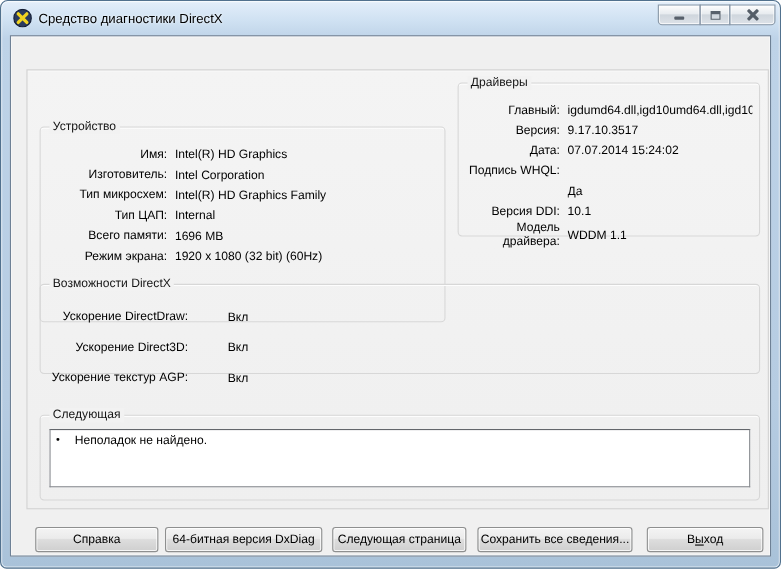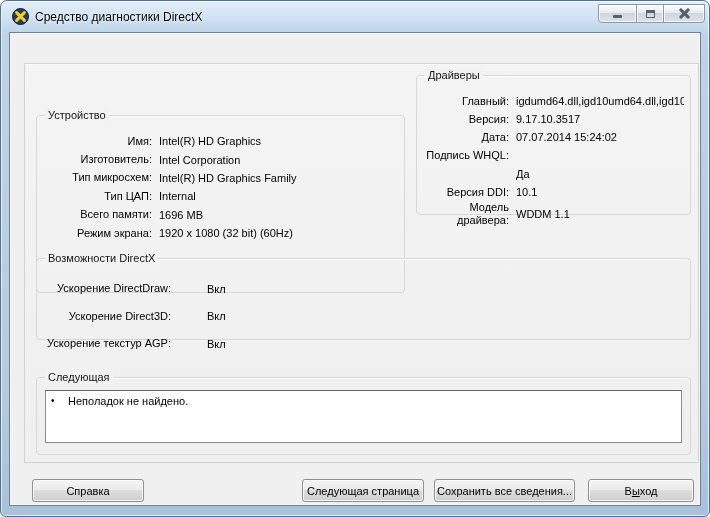--- a/index.html
+++ b/index.html
@@ -243,20 +243,21 @@
           <div class="notes-item">
             <span class="notes-bullet">•</span>
             <span>Неполадок не найдено.</span>
           </div>
         </div>
       </div>
 
     </div>
 
     <div class="btn btn-help">Справка</div>
+    <div class="btn btn-64bit">64-битная версия DxDiag</div>
     <div class="btn btn-next">Следующая страница</div>
     <div class="btn btn-save">Сохранить все сведения...</div>
     <div class="btn btn-exit">
         <span><span>В</span><span class="accel">ы</span><span>ход</span></span>
       </div>
 
   </div>
 </div>
 
 </body></html>

